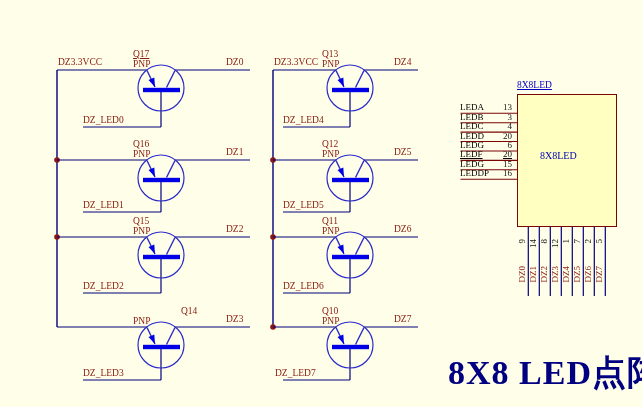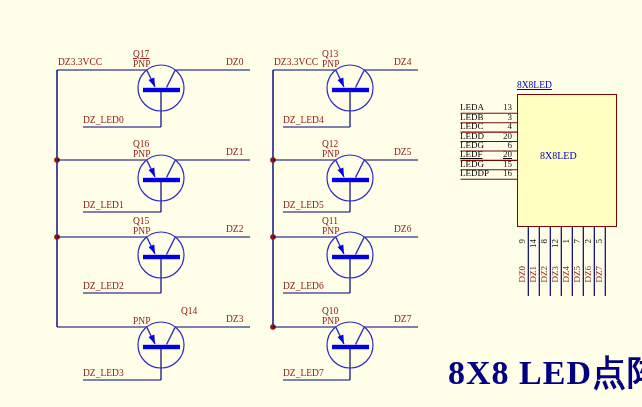--- a/index.html
+++ b/index.html
@@ -152,21 +152,21 @@
       <div class="lbl" style="left:322px;top:148.5px;">PNP</div>
       <div class="lbl" style="left:394px;top:147px;">DZ5</div>
       <div class="lbl" style="left:283px;top:200px;">DZ_LED5</div>
       <div class="lbl" style="left:322px;top:216px;">Q11</div>
       <div class="lbl" style="left:322px;top:225.5px;">PNP</div>
       <div class="lbl" style="left:394px;top:224px;">DZ6</div>
       <div class="lbl" style="left:283px;top:281px;">DZ_LED6</div>
       <div class="lbl" style="left:322px;top:306px;">Q10</div>
       <div class="lbl" style="left:322px;top:315.5px;">PNP</div>
       <div class="lbl" style="left:394px;top:314px;">DZ7</div>
-      <div class="lbl" style="left:283px;top:368px;">DZ_LED7</div>
+      <div class="lbl" style="left:275px;top:368px;">DZ_LED7</div>
       <div class="leftpin-row" style="left:460px;top:102.3px;">
         <span>LEDA</span>
         <span class="pinnum">13</span>
       </div>
       <div class="pinname" style="left:522.5px;top:108.8px;">A</div>
       <div class="leftpin-row" style="left:460px;top:111.72px;">
         <span>LEDB</span>
         <span class="pinnum">3</span>
       </div>
       <div class="pinname" style="left:522.5px;top:118.22px;">B</div>

